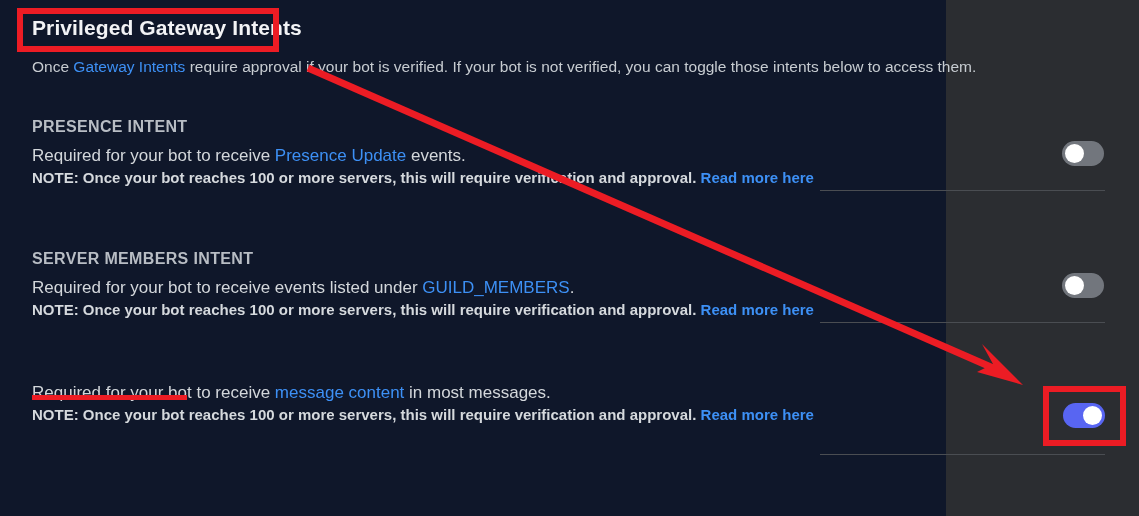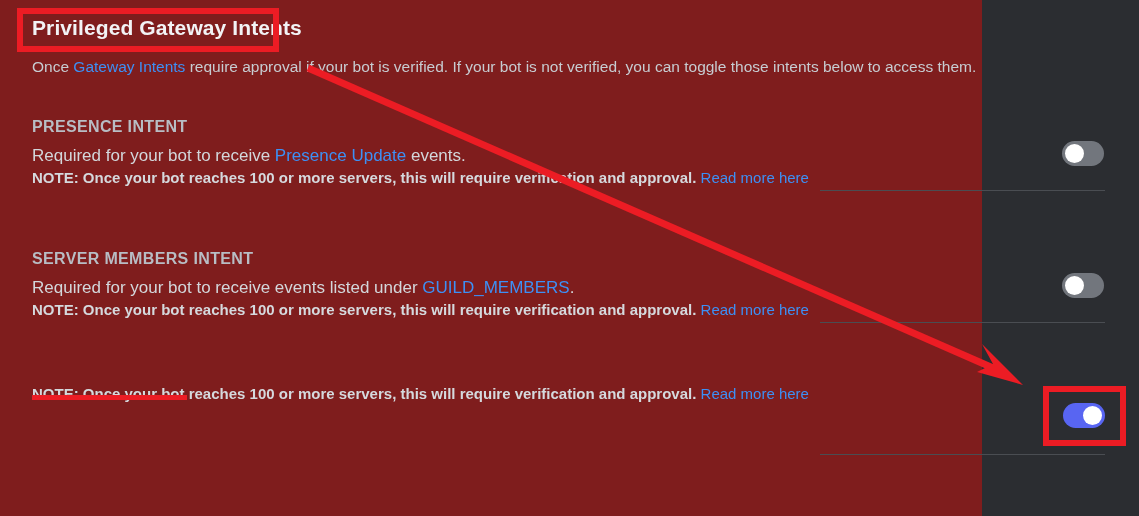--- a/index.html
+++ b/index.html
@@ -12,22 +12,21 @@
     height: 516px;
     overflow: hidden;
     font-family: "Liberation Sans", sans-serif;
     -webkit-font-smoothing: antialiased;
   }
 
   #page {
     position: relative;
     width: 946px;
     height: 516px;
-    background: #7f1d1d;
-    padding-left: 36px;
+    background: #0f172a;
   }
 
   
   .page-title {
     position: absolute;
     left: 32px;
     top: 14px;
     font-size: 21px;
     font-weight: 700;
     color: #f2f3f5;
@@ -76,21 +75,21 @@
     font-size: 15px;
     font-weight: 700;
     color: #d5d9dd;
     line-height: 22px;
     margin: 1px 0 0 0;
     white-space: nowrap;
   }
   .note-link {
     color: #3d90f5;
     text-decoration: none;
-    font-weight: 400;
+    font-weight: 700;
   }
 
   
   .toggle {
     position: absolute;
     width: 42px;
     height: 25px;
     border-radius: 13px;
     background: #72767d;
     box-sizing: border-box;
@@ -190,20 +189,23 @@
     <p class="intent-note">
       <span>NOTE: Once your bot reaches 100 or more servers, this will require verification and approval. </span><a class="note-link" href="#">Read more here</a>
     </p>
   </div>
   <div class="toggle" id="toggle-server-members" style="left:1062px; top:273px">
     <span class="knob"></span>
   </div>
   <div class="divider" style="top:322px"></div>
 
   <div class="intent" style="top:382px">
+    <p class="intent-desc">
+      <span>Required for your bot to receive </span><a class="link" href="#">message content</a><span> in most messages.</span>
+    </p>
     <p class="intent-note">
       <span>NOTE: Once your bot reaches 100 or more servers, this will require verification and approval. </span><a class="note-link" href="#">Read more here</a>
     </p>
   </div>
   <div class="toggle on" id="toggle-message-content" style="left:1063px; top:403px">
     <span class="knob"></span>
   </div>
   <div class="divider" style="top:454px"></div>
 
   <div class="annot-box" id="annot-title-box"></div>

